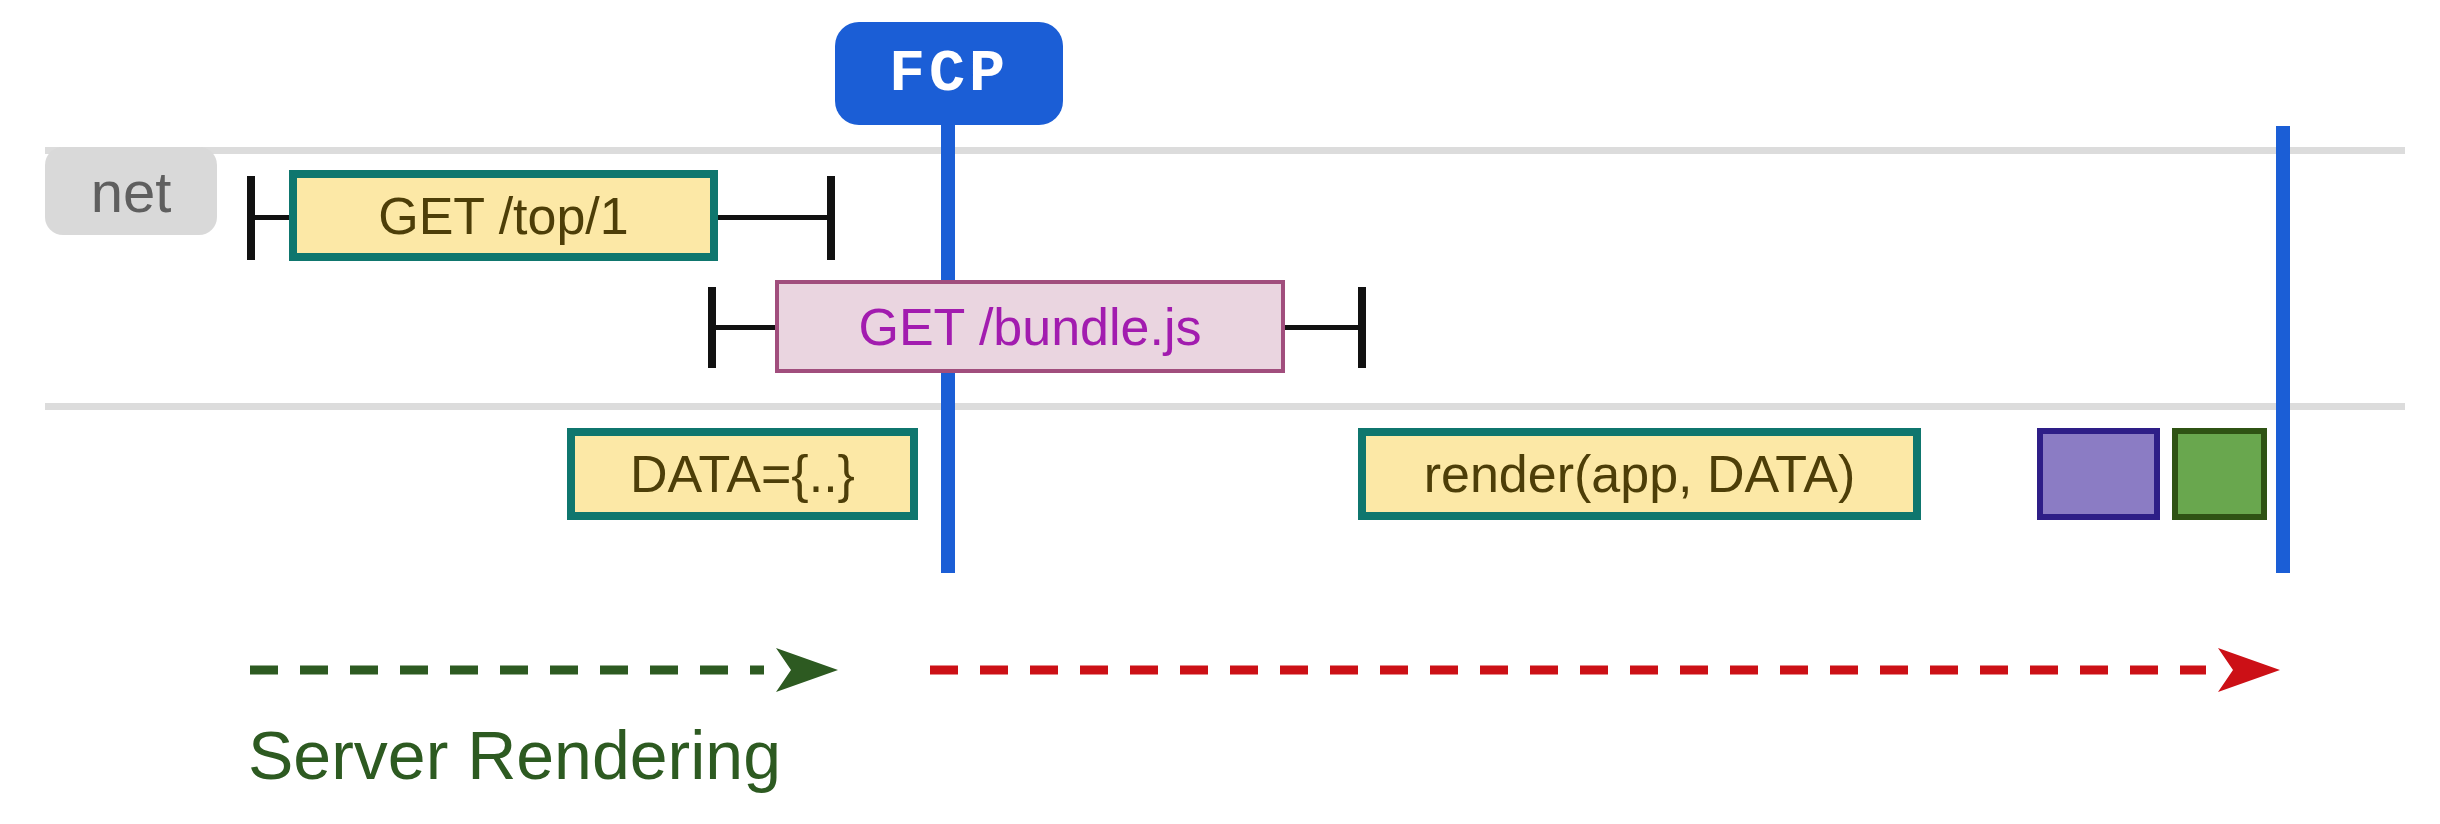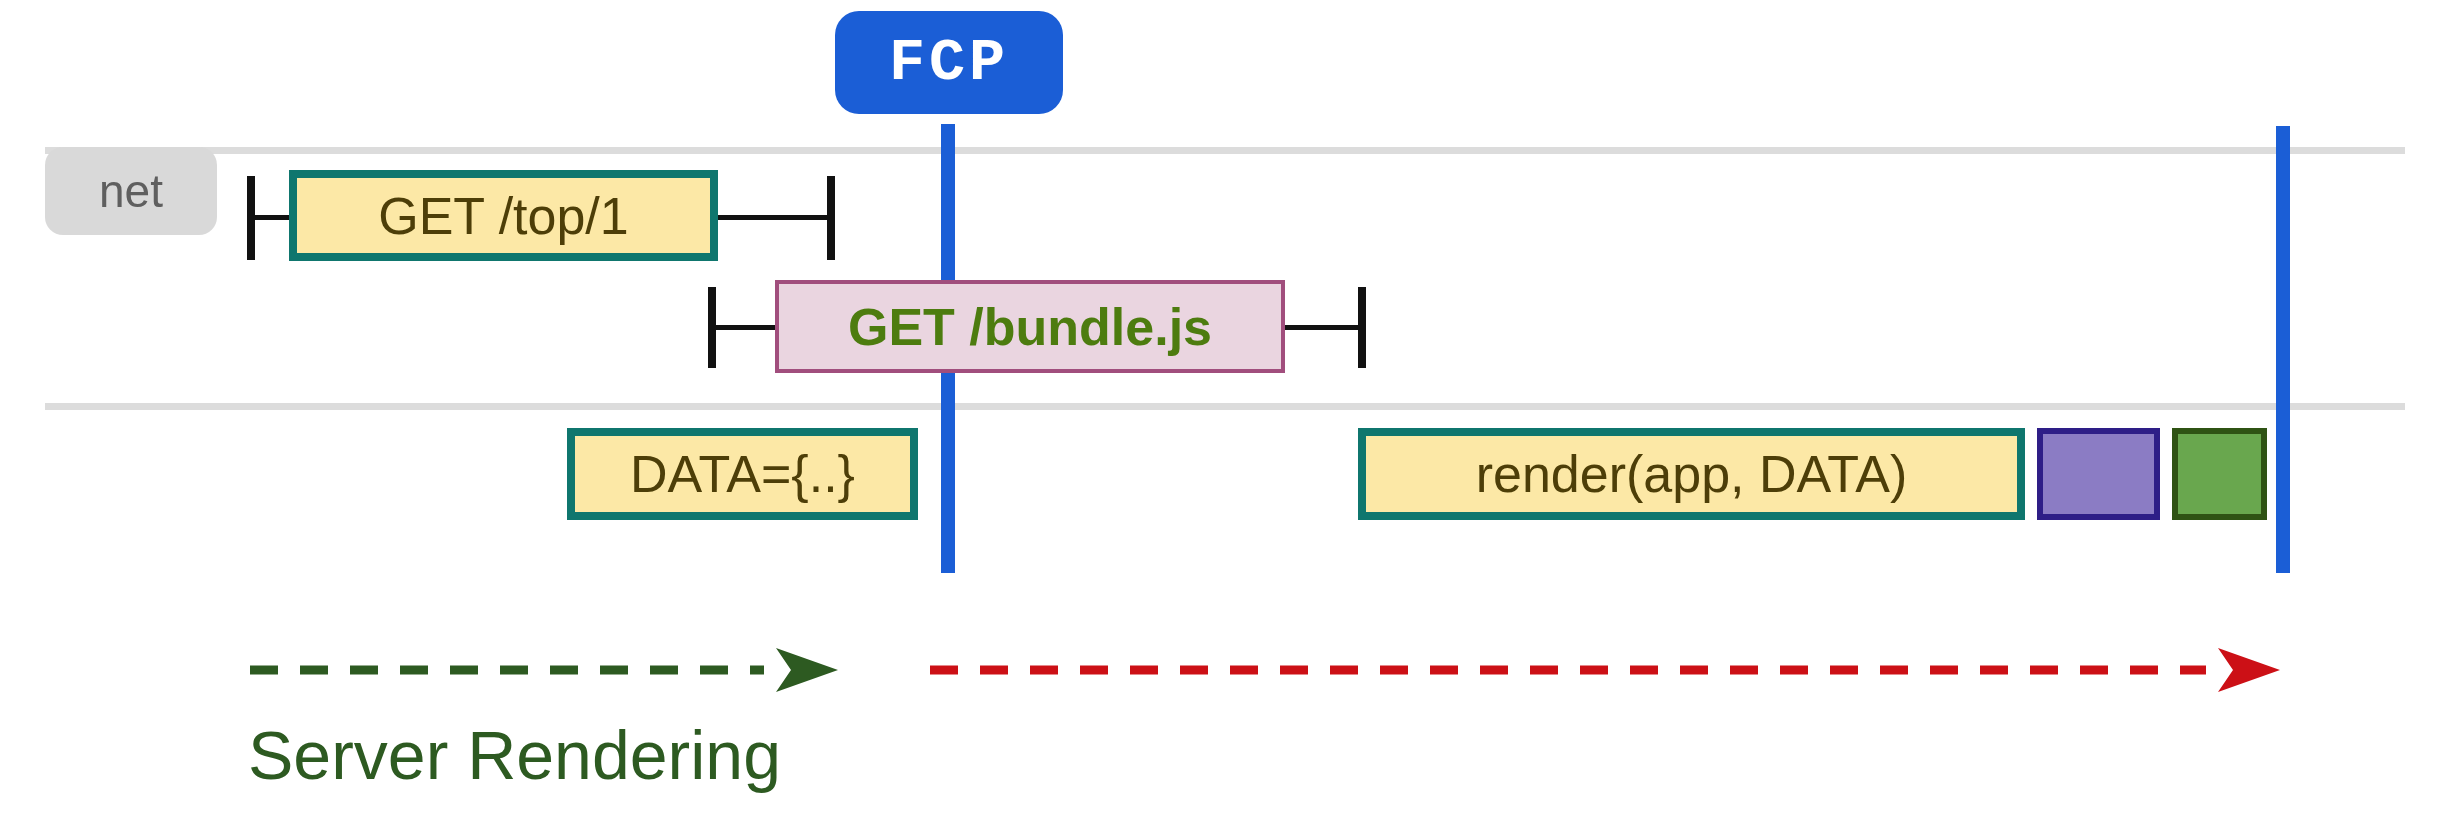--- a/index.html
+++ b/index.html
@@ -14,21 +14,21 @@
 
   
   .track-line { position: absolute; left: 45px; width: 2360px; height: 7px; background: #dcdcdc; z-index: 1; }
   .net-line { top: 147px; }
   .js-line  { top: 403px; }
 
   
   .track-label {
     position: absolute; left: 45px; width: 172px; height: 88px;
     background: #d9d9d9; border-radius: 18px; color: #5f5f5f;
-    font-size: 46px; display: flex; align-items: center; justify-content: center;
+    font-size: 58px; display: flex; align-items: center; justify-content: center;
     z-index: 2;
   }
   .net-label { top: 147px; }
   .js-label  { top: 403px; }
 
   
   .tick  { position: absolute; width: 8px; background: #111111; z-index: 2; }
   .whisk { position: absolute; height: 5px; background: #111111; z-index: 2; }
   .t1a { left: 247px;  top: 176px; height: 84px; }
   .t1b { left: 827px;  top: 176px; height: 84px; }
@@ -42,36 +42,36 @@
   .fcp-line { left: 941px;  top: 124px; height: 449px; }
   .tti-line { left: 2276px; top: 126px; height: 447px; }
 
   
   .bar {
     position: absolute; box-sizing: border-box; z-index: 4;
     display: flex; align-items: center; justify-content: center;
     font-size: 52px; white-space: nowrap;
   }
   .bar-yellow { background: #fce8a6; border: 8px solid #0f766e; color: #4d3e08; }
-  .bar-pink   { background: #ead5e0; border: 4px solid #a14e7d; color: #4d7c0f; font-weight: bold; }
+  .bar-pink   { background: #ead5e0; border: 4px solid #a14e7d; color: #a21caf; }
   .get-top    { left: 289px;  top: 170px; width: 429px; height: 91px; }
   .get-bundle { left: 775px;  top: 280px; width: 510px; height: 93px; }
   .data-box   { left: 567px;  top: 428px; width: 351px; height: 92px; }
-  .render-box { left: 1358px; top: 428px; width: 667px; height: 92px; }
+  .render-box { left: 1358px; top: 428px; width: 563px; height: 92px; }
   .purple-box { left: 2037px; top: 428px; width: 123px; height: 92px; background: #8b7cc4; border: 6px solid #2e1e87; }
   .green-box  { left: 2172px; top: 428px; width: 95px;  height: 92px; background: #69a74e; border: 6px solid #2f5314; }
 
   
   .badge {
     position: absolute; background: #1b5ed6; border-radius: 24px; z-index: 5;
     color: #ffffff; font-family: "Liberation Mono", monospace; font-weight: bold;
     font-size: 60px; letter-spacing: 4px;
     display: flex; align-items: center; justify-content: center;
   }
-  .fcp-badge { left: 835px;  top: 11px; width: 228px; height: 103px; }
+  .fcp-badge { left: 835px;  top: 22px; width: 228px; height: 103px; }
   .tti-badge { left: 2170px; top: 24px; width: 228px; height: 103px; }
 
   
   .arrow-svg { position: absolute; top: 646px; height: 48px; z-index: 2; }
   .server-arrow { left: 248px; width: 610px; }
   .client-arrow { left: 930px; width: 1360px; }
 
   .phase-label {
     position: absolute; top: 716px; font-size: 68px; text-align: left; z-index: 2;
     white-space: nowrap;

